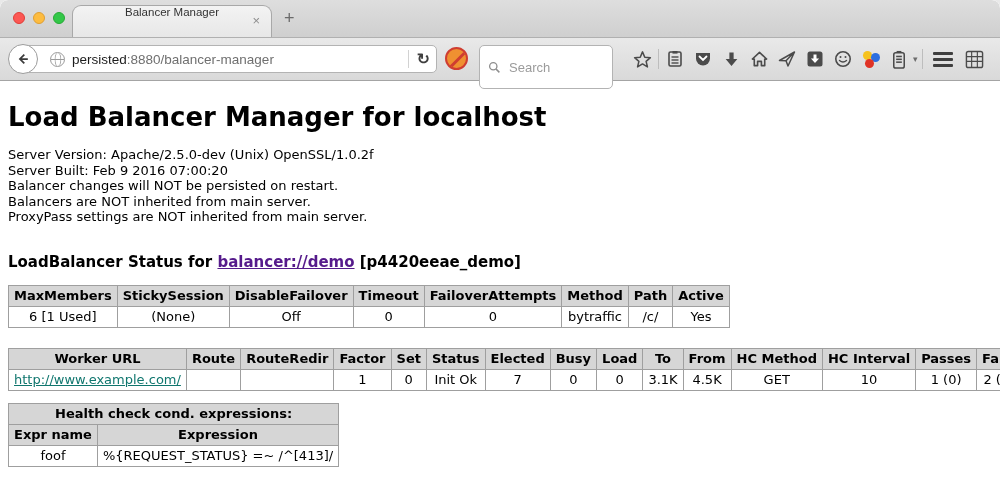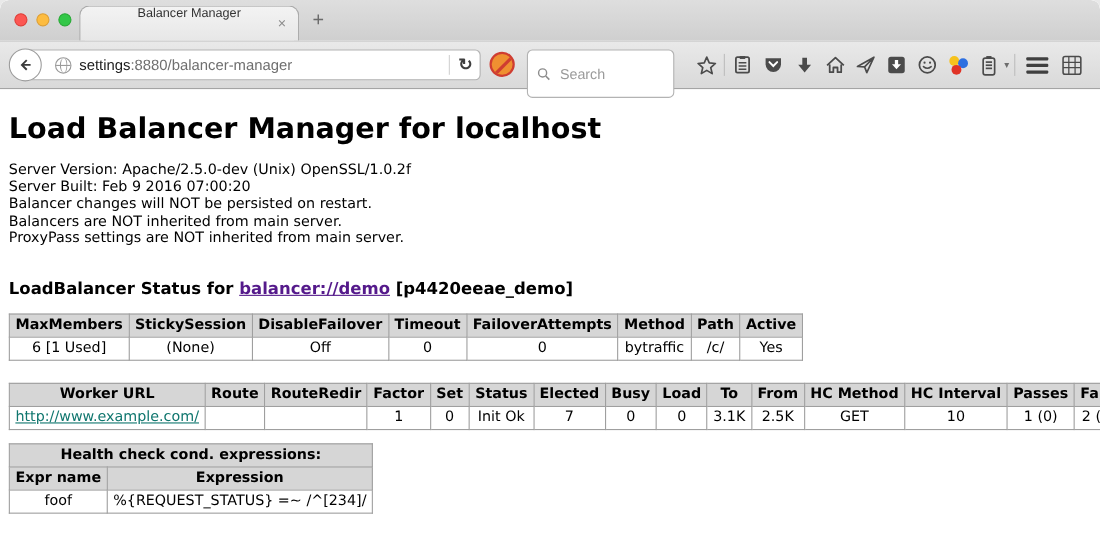--- a/index.html
+++ b/index.html
@@ -103,21 +103,21 @@
   </div>
 
   <div class="navbar">
     <div class="backbtn">
       <svg width="14" height="14" viewBox="0 0 16 16">
           <path d="M9.5 3 L4.5 8 L9.5 13 M4.5 8 H13.5" stroke="#3b3b3b" stroke-width="2" fill="none"></path>
         </svg>
     </div>
     <div class="urlbar">
       <span class="globe"></span>
-      <span class="urltext"><span class="url-host">settings</span><span class="url-rest">:8880/balancer-manager</span></span>
+      <span class="urltext"><span class="url-host">persisted</span><span class="url-rest">:8880/balancer-manager</span></span>
       <span class="url-sep"></span>
       <span class="reload">↻</span>
     </div>
     <div class="shieldbtn"></div>
     <div class="searchbar">
       <svg class="mag" width="13" height="13" viewBox="0 0 16 16">
           <circle cx="6.5" cy="6.5" r="4.5" fill="none" stroke="#8d8d8d" stroke-width="1.6"></circle>
           <line x1="10" y1="10" x2="14" y2="14" stroke="#8d8d8d" stroke-width="1.8"></line>
         </svg>
       <input placeholder="Search" style="">
@@ -270,40 +270,40 @@
         <td class="left"><a href="#">http://www.example.com/</a></td>
         <td></td>
         <td></td>
         <td>1</td>
         <td>0</td>
         <td>Init Ok</td>
         <td>7</td>
         <td>0</td>
         <td>0</td>
         <td>3.1K</td>
-        <td>2.5K</td>
+        <td>4.5K</td>
         <td>GET</td>
         <td>10</td>
         <td>1 (0)</td>
         <td>2 (0)</td>
 
       </tr>
     </tbody>
       </table>
 
     <table class="t-health">
       <tbody>
           <tr>
         <th colspan="2">Health check cond. expressions:</th>
       </tr>
       <tr>
         <th style="width:74px">Expr name</th>
         <th style="width:222px">Expression</th>
       </tr>
       <tr>
         <td>foof</td>
-        <td class="left">%{REQUEST_STATUS} =~ /^[234]/</td>
+        <td class="left">%{REQUEST_STATUS} =~ /^[413]/</td>
       </tr>
     </tbody>
       </table>
 
   </div>
 </div>
 
 </body></html>

